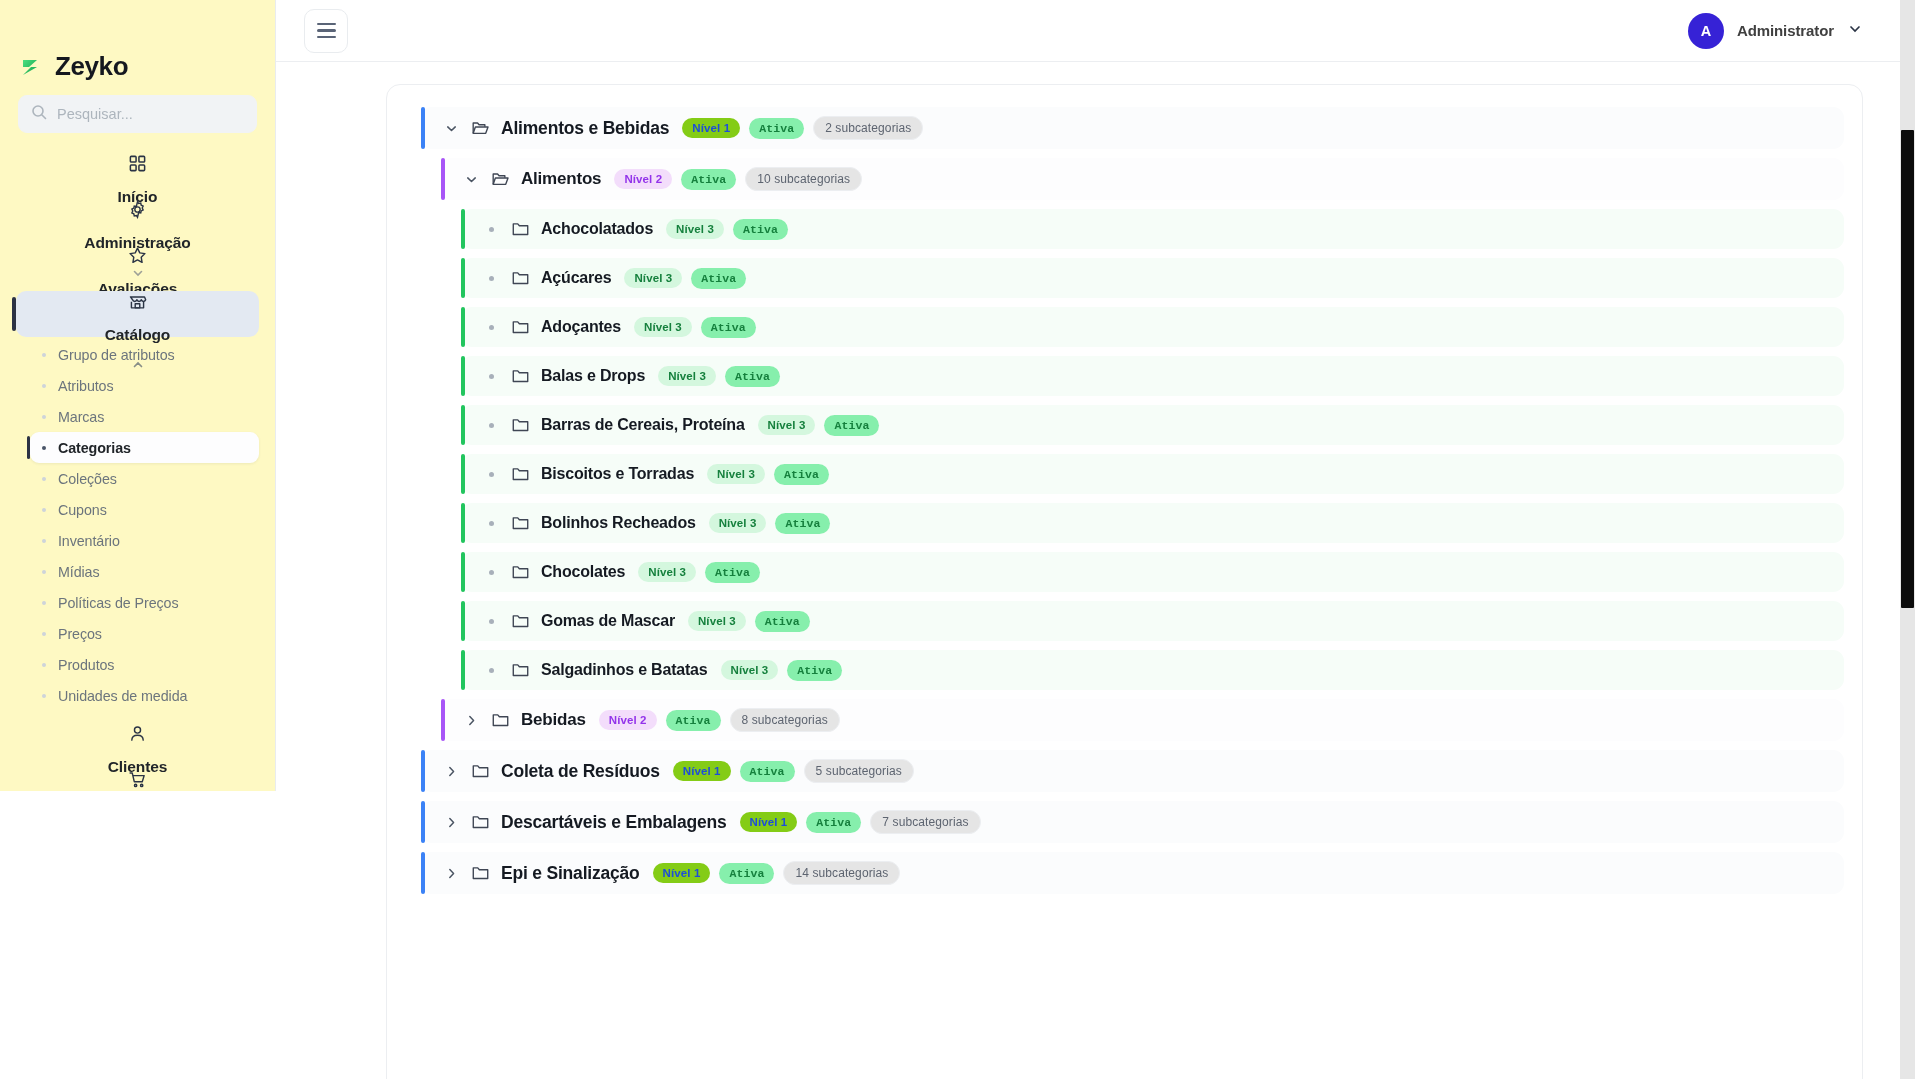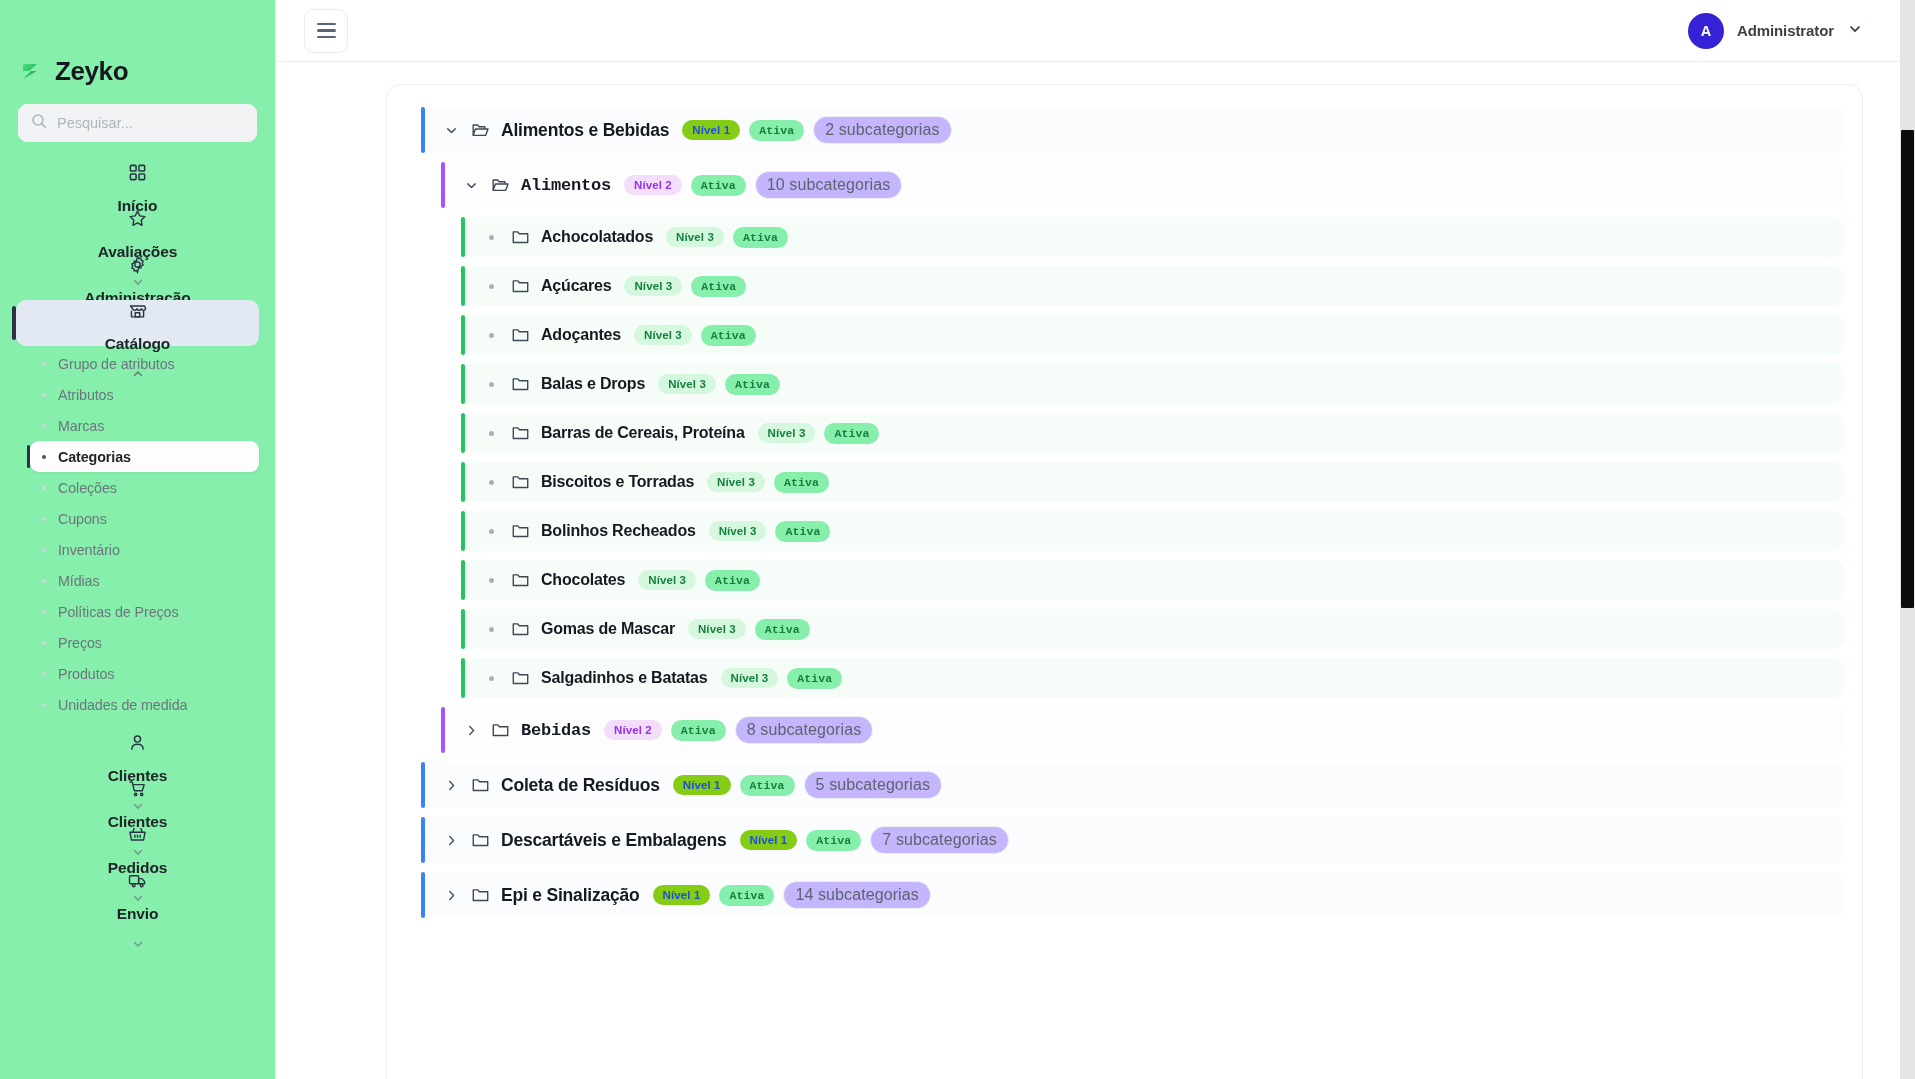--- a/index.html
+++ b/index.html
@@ -6,22 +6,22 @@
   html, body {
     width: 1915px; height: 1079px;
     font-family: "Liberation Sans", sans-serif;
     background: #ffffff;
     overflow: hidden;
   }
   .app { display: flex; width: 1915px; height: 1079px; position: relative; }
 
   
   .sidebar {
-    width: 276px; height: 1079px; flex: 0 0 276px;
-    background: #86efac;
+    width: 276px; height: 791px; flex: 0 0 276px;
+    background: #fef9c3;
     border-right: 1px solid #e9ecef;
     display: flex; flex-direction: column;
     overflow: hidden;
   }
   .brand { display: flex; align-items: center; gap: 9px; padding: 46px 0 0 20px; height: 96px; }
   .brand-mark { width: 26px; height: 26px; position: relative; flex: 0 0 26px; }
   .brand-name { font-size: 26px; font-weight: 700; color: #15181f; letter-spacing: -0.4px; }
 
   .search-wrap { padding: 8px 18px 0 18px; }
   .search-box {
@@ -127,34 +127,34 @@
     display: flex; align-items: center; justify-content: center; color: #495057;
   }
   .bullet-wrap { width: 16px; flex: 0 0 16px; margin-right: 12px; display:flex; align-items:center; justify-content:center;}
   .bullet { width: 5px; height: 5px; border-radius: 50%; background: #a8b0ba; }
 
   .folder { width: 19px; height: 19px; flex: 0 0 19px; margin-right: 11px; color: #3f4654; display:flex; align-items:center;}
   .row.lvl3 .folder { color: #414854; }
 
   .rowname { font-weight: 700; letter-spacing: -0.2px; color: #151a22; margin-right: 13px; white-space: nowrap; text-align: right; }
   .row.lvl1 .rowname { font-size: 17.5px; }
-  .row.lvl2 .rowname { font-size: 17px; font-family: Liberation Mono, monospace; }
+  .row.lvl2 .rowname { font-size: 17px; }
   .row.lvl3 .rowname { font-size: 16px; }
 
   .badge {
     display: inline-flex; align-items: center; border-radius: 999px;
     font-size: 11.5px; font-weight: 700; padding: 4px 10px;
     margin-right: 9px; white-space: nowrap; letter-spacing: .1px;
   }
   .b-lvl1 { background: #84cc16; color: #1d4ed8; }
   .b-lvl2 { background: #f3ddfb; color: #9333ea; }
   .b-lvl3 { background: #d4f7de; color: #15803d; }
   .b-ativa { background: #86efac; color: #15803d; font-family: Liberation Mono, monospace; }
   .b-count {
-    background: #c4b5fd; color: #5d6470; font-weight: 400; font-size: 16px;
+    background: #e5e5e5; color: #5d6470; font-weight: 400; font-size: 12px;
     border: 1px solid #eceef1; padding: 4px 11px;
   }
 
   
   .pagescroll {
     position: absolute; right: 0; top: 0; width: 15px; height: 1079px;
     background: #e6e6e6; z-index: 20;
   }
   .pagescroll .thumb {
     position: absolute; left: 1px; width: 13px; top: 130px; height: 478px;
@@ -203,40 +203,40 @@
               <rect x="11.5" y="2.5" width="6" height="6" rx="1"></rect>
             <rect x="2.5" y="11.5" width="6" height="6" rx="1"></rect>
               <rect x="11.5" y="11.5" width="6" height="6" rx="1"></rect>
           </svg>
         </span>
         <span class="label">Início</span>
       </div>
 
       <div class="nav-item">
         <span class="nav-ico">
-          <svg width="19" height="19" viewBox="0 0 20 20" fill="none" stroke="#2b3445" stroke-width="1.5" stroke-linejoin="round">
-            <path d="M10 2.3l2.4 4.9 5.4.8-3.9 3.8.9 5.4-4.8-2.6-4.8 2.6.9-5.4L2.2 8l5.4-.8z"></path>
-          </svg>
-        </span>
-        <span class="label">Avaliações</span>
+          <svg width="19" height="19" viewBox="0 0 20 20" fill="none" stroke="#2b3445" stroke-width="1.5">
+            <circle cx="10" cy="10" r="2.8"></circle>
+            <path d="M10 1.8l1.2 1.9 2.2-.4.5 2.2 2 1-.9 2 .9 2-2 1-.5 2.2-2.2-.4L10 18.2 8.8 16.3l-2.2.4-.5-2.2-2-1 .9-2-.9-2 2-1 .5-2.2 2.2.4z"></path>
+          </svg>
+        </span>
+        <span class="label">Administração</span>
         <span class="chev">
           <svg width="14" height="14" viewBox="0 0 14 14" fill="none" stroke="#6b7280" stroke-width="1.6" stroke-linecap="round">
               <path d="M3.5 5.5 L7 9 L10.5 5.5"></path>
             </svg>
         </span>
       </div>
 
       <div class="nav-item">
         <span class="nav-ico">
-          <svg width="19" height="19" viewBox="0 0 20 20" fill="none" stroke="#2b3445" stroke-width="1.5">
-            <circle cx="10" cy="10" r="2.8"></circle>
-            <path d="M10 1.8l1.2 1.9 2.2-.4.5 2.2 2 1-.9 2 .9 2-2 1-.5 2.2-2.2-.4L10 18.2 8.8 16.3l-2.2.4-.5-2.2-2-1 .9-2-.9-2 2-1 .5-2.2 2.2.4z"></path>
-          </svg>
-        </span>
-        <span class="label">Administração</span>
+          <svg width="19" height="19" viewBox="0 0 20 20" fill="none" stroke="#2b3445" stroke-width="1.5" stroke-linejoin="round">
+            <path d="M10 2.3l2.4 4.9 5.4.8-3.9 3.8.9 5.4-4.8-2.6-4.8 2.6.9-5.4L2.2 8l5.4-.8z"></path>
+          </svg>
+        </span>
+        <span class="label">Avaliações</span>
         <span class="chev">
           <svg width="14" height="14" viewBox="0 0 14 14" fill="none" stroke="#6b7280" stroke-width="1.6" stroke-linecap="round">
               <path d="M3.5 5.5 L7 9 L10.5 5.5"></path>
             </svg>
         </span>
       </div>
 
       <div class="nav-item active">
         <span class="nav-ico">
           <svg width="19" height="19" viewBox="0 0 20 20" fill="none" stroke="#2b3445" stroke-width="1.5" stroke-linejoin="round">

